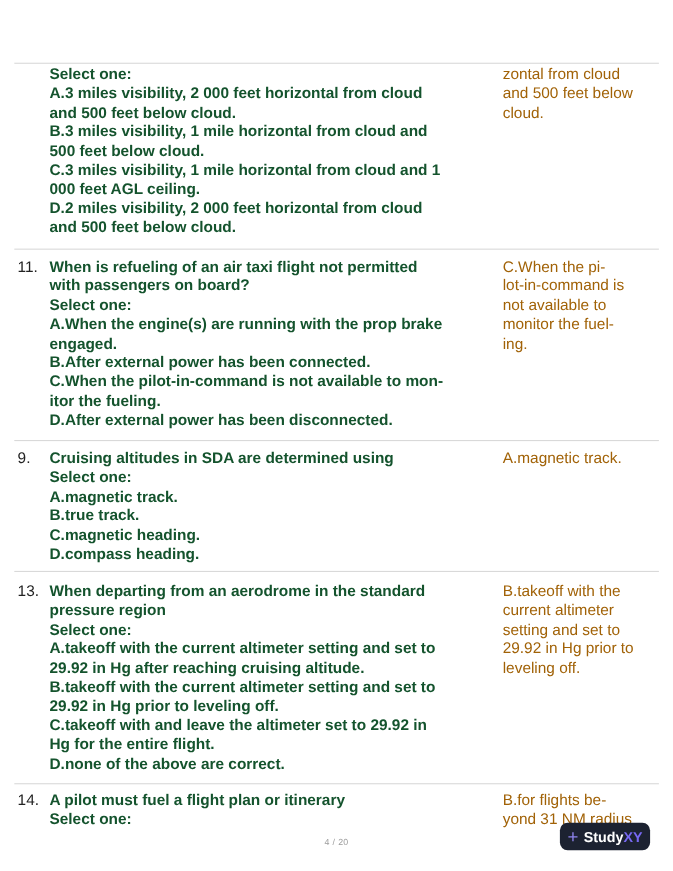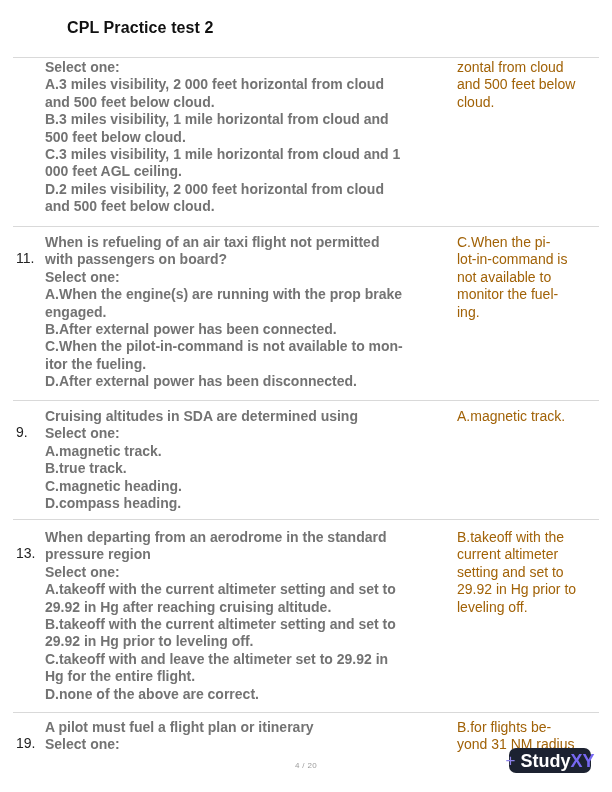--- a/index.html
+++ b/index.html
@@ -47,32 +47,32 @@
   }
   .block-0 { top: 59px; }
   .block-1 { top: 234px; }
   .block-2 { top: 408px; }
   .block-3 { top: 529px; }
   .block-4 { top: 719px; }
 
   .q-number {
     position: absolute;
     left: 16px;
-    top: 16px;
+    top: 0;
     width: 26px;
     font-weight: normal;
     color: #222222;
     white-space: nowrap;
   }
   .q-body {
     position: absolute;
     left: 45px;
     top: 0;
     font-weight: bold;
-    color: #737373;
+    color: #14532d;
     white-space: pre-line;
   }
   .q-answer {
     position: absolute;
     left: 457px;
     top: 0;
     width: 152px;
     font-weight: normal;
     color: #a16207;
     white-space: pre-line;
@@ -105,34 +105,33 @@
     box-sizing: border-box;
   }
   .brand-plus {
     color: #8d83ea;
     font-size: 17px;
     font-weight: 300;
     line-height: 1;
     margin-top: -1px;
   }
   .brand-text {
-    font-size: 18px;
+    font-size: 13px;
     font-weight: bold;
     line-height: 1;
     white-space: nowrap;
   }
   .brand-study { color: #ffffff; }
   .brand-xy { color: #7768f2; }
 </style>
 </head>
 <body>
 
 <div class="page">
 
-  <div class="page-title">CPL Practice test 2</div>
 
   <div class="divider divider-0"></div>
 
   <div class="block block-0">
     <div class="q-body">Select one:
 A.3 miles visibility, 2 000 feet horizontal from cloud
 and 500 feet below cloud.
 B.3 miles visibility, 1 mile horizontal from cloud and
 500 feet below cloud.
 C.3 miles visibility, 1 mile horizontal from cloud and 1
@@ -194,21 +193,21 @@
     <div class="q-answer">B.takeoff with the
 current altimeter
 setting and set to
 29.92 in Hg prior to
 leveling off.</div>
   </div>
 
   <div class="divider divider-4"></div>
 
   <div class="block block-4">
-    <div class="q-number">19.</div>
+    <div class="q-number">14.</div>
     <div class="q-body">A pilot must fuel a flight plan or itinerary
 Select one:</div>
     <div class="q-answer">B.for flights be-
 yond 31 NM radius</div>
   </div>
 
   <div class="page-footer">4 / 20</div>
 
   <div class="brand-badge">
     <span class="brand-plus">+</span>

